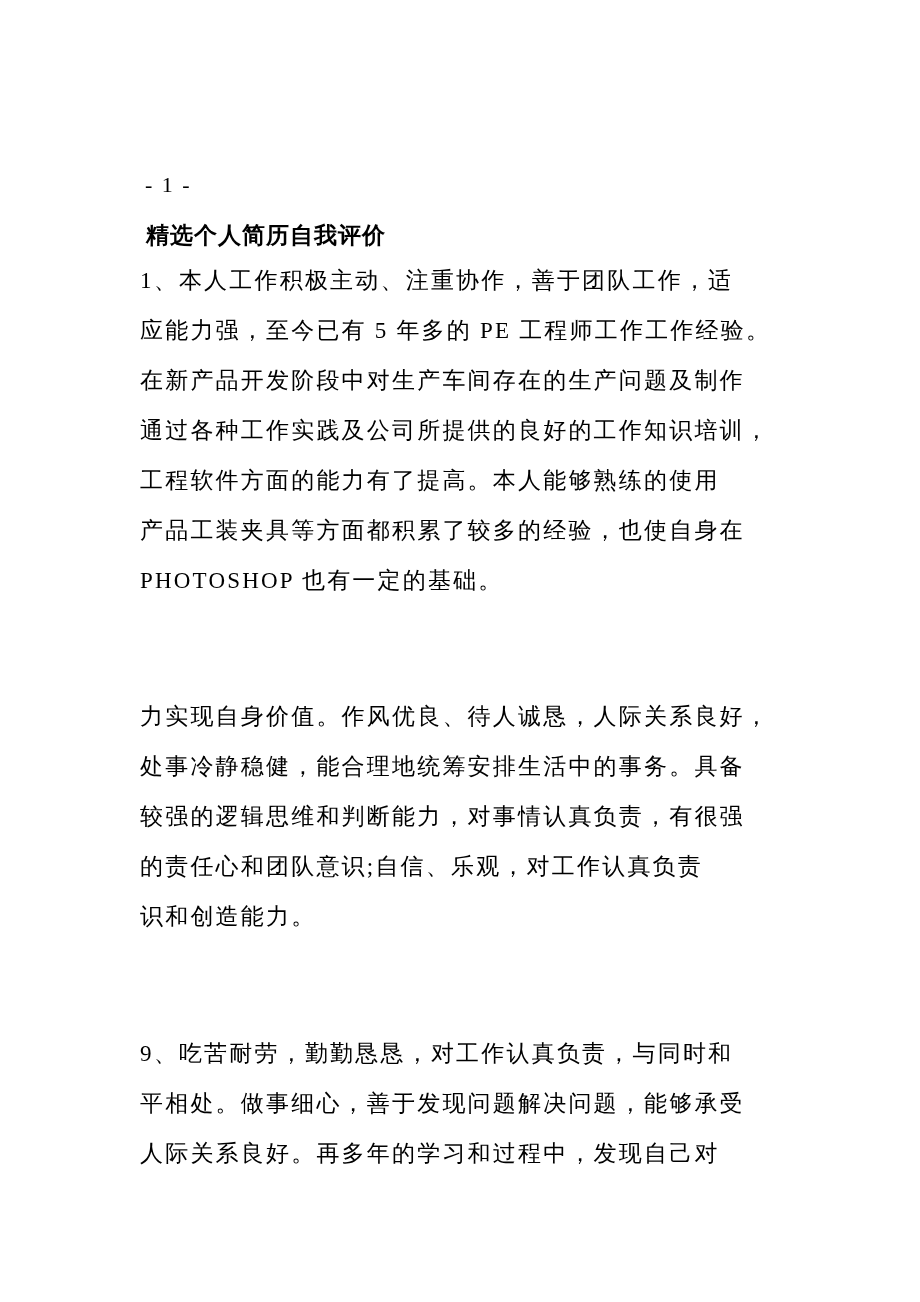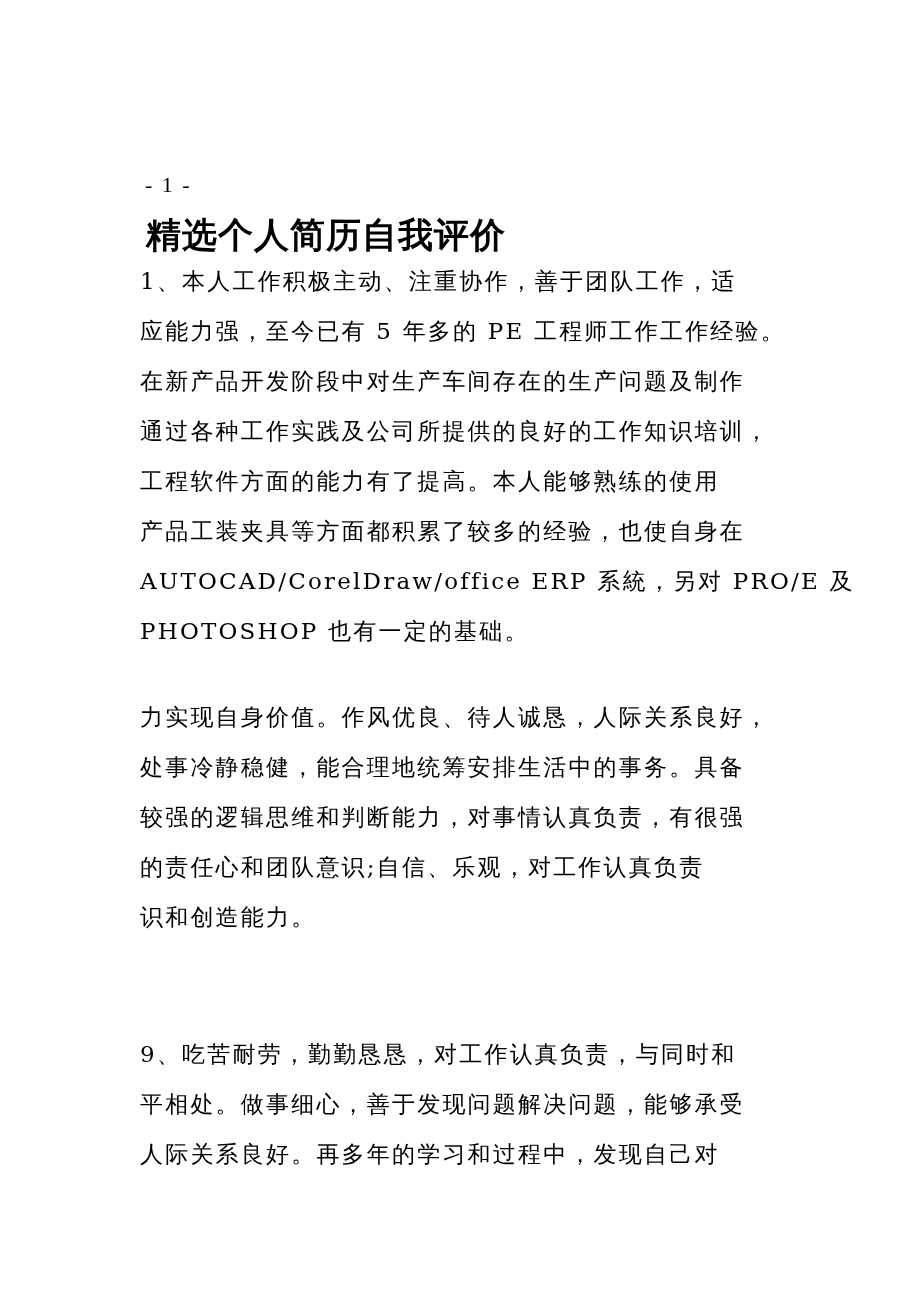--- a/index.html
+++ b/index.html
@@ -23,30 +23,31 @@
       line-height: 28px;
       letter-spacing: 2px;
       white-space: pre;
       font-family: "Liberation Serif", "DejaVu Serif", serif;
     }
     .title {
       position: absolute;
       left: 146px;
       top: 212px;
       margin: 0;
-      font-size: 35px;
+      font-size: 23px;
       line-height: 46px;
       font-weight: bold;
       letter-spacing: 1px;
       font-family: "DejaVu Sans", "Liberation Sans", sans-serif;
     }
     .para {
       position: absolute;
       left: 140px;
       margin: 0;
+      font-family: Liberation Serif, serif;
     }
     .line {
       display: block;
       font-size: 23px;
       height: 50px;
       line-height: 50px;
       letter-spacing: 2.2px;
       white-space: nowrap;
     }
     #para-1 { top: 256px; }
@@ -61,21 +62,20 @@
 
   <h1 class="title">精选个人简历自我评价</h1>
 
   <div class="para" id="para-1">
     <span class="line">1、本人工作积极主动、注重协作，善于团队工作，适</span>
     <span class="line">应能力强，至今已有 5 年多的 PE 工程师工作工作经验。</span>
     <span class="line">在新产品开发阶段中对生产车间存在的生产问题及制作</span>
     <span class="line">通过各种工作实践及公司所提供的良好的工作知识培训，</span>
     <span class="line">工程软件方面的能力有了提高。本人能够熟练的使用</span>
     <span class="line">产品工装夹具等方面都积累了较多的经验，也使自身在</span>
-    <span class="line">AUTOCAD/CorelDraw/office ERP 系統，另对 PRO/E 及</span>
     <span class="line">PHOTOSHOP 也有一定的基础。</span>
   </div>
 
   <div class="para" id="para-2">
     <span class="line">力实现自身价值。作风优良、待人诚恳，人际关系良好，</span>
     <span class="line">处事冷静稳健，能合理地统筹安排生活中的事务。具备</span>
     <span class="line">较强的逻辑思维和判断能力，对事情认真负责，有很强</span>
     <span class="line">的责任心和团队意识;自信、乐观，对工作认真负责</span>
     <span class="line">识和创造能力。</span>
   </div>

